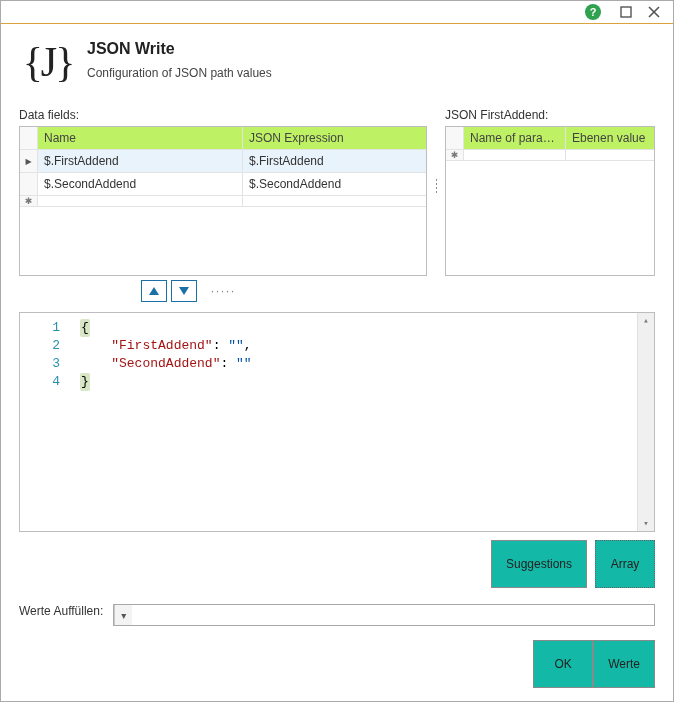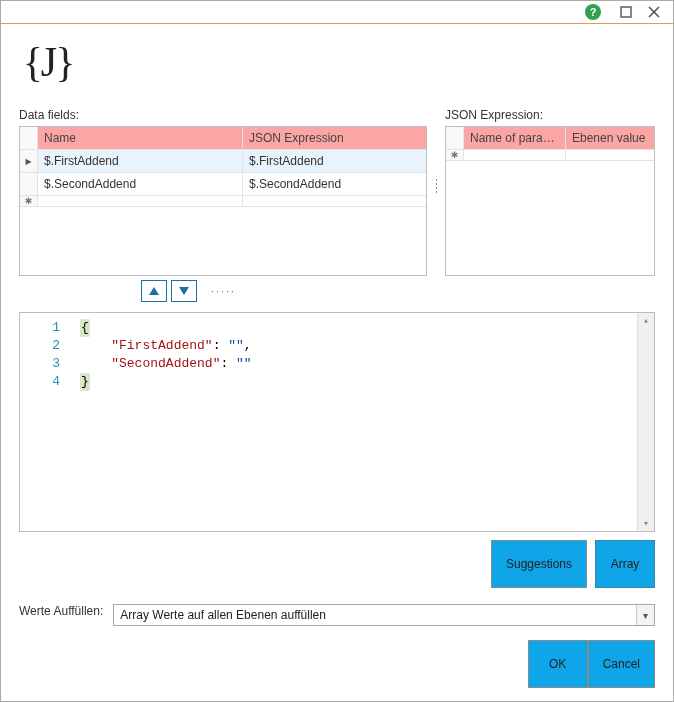--- a/index.html
+++ b/index.html
@@ -88,21 +88,21 @@
     border: 1px solid #bdbdbd;
     background: #fff;
     height: 150px;
     display:flex; flex-direction:column;
     font-size: 12px;
   }
   .grid-head, .grid-row {
     display:flex;
     border-bottom: 1px solid #e3e3e3;
   }
-  .grid-head { background: #fca5a5; color:#444; }
+  .grid-head { background: #bef264; color:#444; }
   .grid th, .grid td, .gh-cell, .gd-cell {
     padding: 4px 6px;
     border-right: 1px solid #e3e3e3;
     overflow:hidden; text-overflow:ellipsis; white-space:nowrap;
   }
   .rowhandle {
     flex: 0 0 18px;
     display:flex;align-items:center;justify-content:center;
     color:#666; font-size:10px;
     border-right: 1px solid #e3e3e3;
@@ -175,21 +175,21 @@
   }
   .vscroll .sbtn { color:#777; font-size:9px; padding:2px 0;}
 
   
   .actions-row {
     margin-top: 8px;
     display:flex; justify-content:flex-end; gap:8px;
   }
   .btn {
     border: 1px solid #8a8a8a;
-    background:#0ea5e9;
+    background:#14b8a6;
     padding: 16px 14px;
     font-size:12px;
     min-width: 60px;
     text-align:center;
     color:#222;
   }
   .btn.dotted { border:1px dotted #666; }
 
   
   .werte-row {
@@ -234,20 +234,24 @@
     <div class="ctrl">
       <svg width="12" height="12">
           <line x1="1" y1="1" x2="11" y2="11" stroke="#555" stroke-width="1.6"></line>
           <line x1="11" y1="1" x2="1" y2="11" stroke="#555" stroke-width="1.6"></line>
         </svg>
     </div>
   </div>
 
   <div class="header">
     <div class="icon">{J}</div>
+    <div class="titleblock">
+      <h1>JSON Write</h1>
+      <div class="subtitle">Configuration of JSON path values</div>
+    </div>
   </div>
 
   <div class="content">
 
     <div class="tables-row">
 
       <div class="panel-left">
         <div class="fieldset-label">Data fields:</div>
         <div class="grid">
           <div class="grid-head">
@@ -287,21 +291,21 @@
           </div>
           <div class="dots5">·····</div>
         </div>
       </div>
 
       <div class="splitter">
         <div class="grip"></div>
       </div>
 
       <div class="panel-right">
-        <div class="fieldset-label">JSON Expression:</div>
+        <div class="fieldset-label">JSON FirstAddend:</div>
         <div class="grid">
           <div class="grid-head">
             <div class="rowhandle"></div>
             <div class="gh-cell right-name">Name of parameter</div>
             <div class="gh-cell right-def">Ebenen value</div>
           </div>
           <div class="grid-body">
             <div class="grid-row newrow">
               <div class="rowhandle"></div>
               <div class="gd-cell right-name"></div>
@@ -325,24 +329,23 @@
     </div>
 
     <div class="actions-row">
       <div class="btn">Suggestions</div>
       <div class="btn dotted">Array</div>
     </div>
 
     <div class="werte-row">
       <div>Werte Auffüllen:</div>
       <div class="combo">
-        <div class="cval">Array Werte auf allen Ebenen auffüllen</div>
         <div class="carrow">▾</div>
       </div>
     </div>
 
     <div class="footer">
       <div class="btn">OK</div>
-      <div class="btn">Cancel</div>
+      <div class="btn">Werte</div>
     </div>
 
   </div>
 </div>
 
 </body></html>

